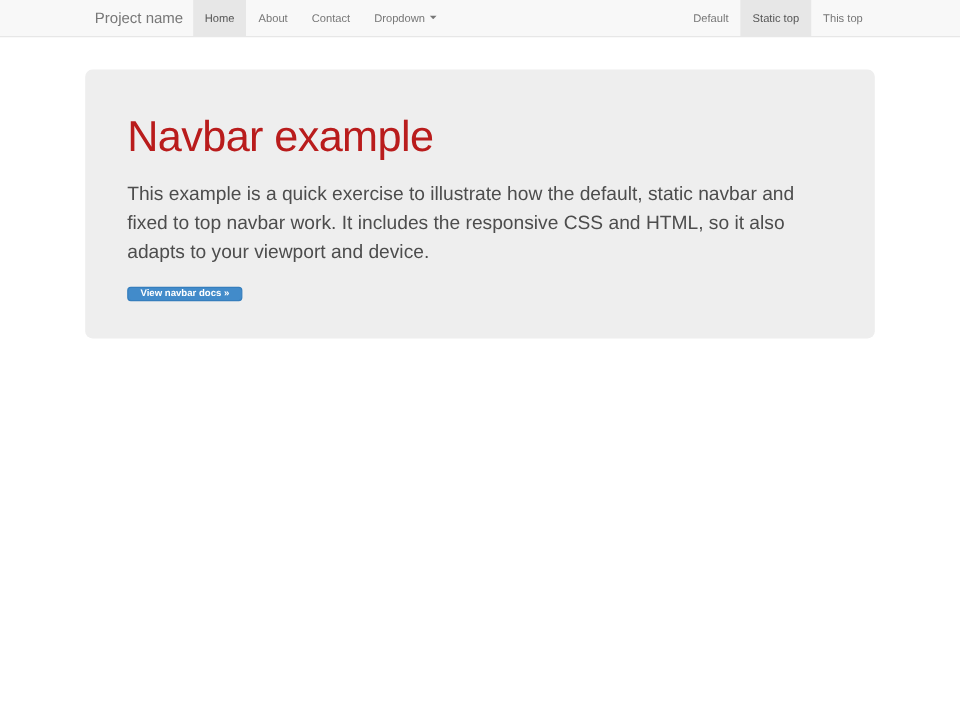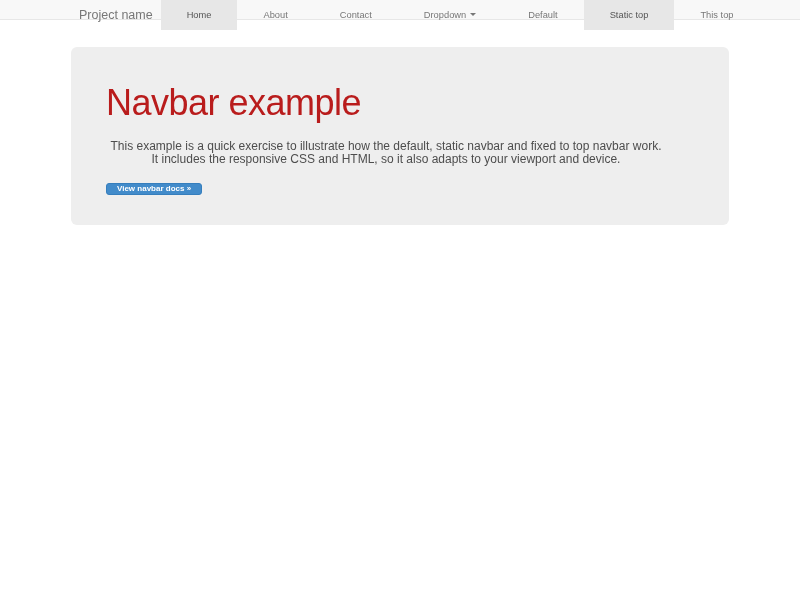--- a/index.html
+++ b/index.html
@@ -11,21 +11,21 @@
   }
   body {
     width: 800px;
     height: 600px;
     overflow: hidden;
   }
 
   
   .navbar {
     width: 100%;
-    height: 20px;
+    height: 31px;
     background: #f8f8f8;
     border-bottom: 1px solid #e7e7e7;
   }
   .container {
     width: 658px;
     margin: 0 auto;
   }
   .navbar .container {
     display: flex;
     align-items: stretch;
@@ -45,21 +45,21 @@
     list-style: none;
     margin: 0;
     padding: 0;
   }
   .nav-right { margin-left: auto; }
   .nav-link {
     display: block;
     font-size: 9.3px;
     color: #777;
     line-height: 30px;
-    padding: 0 26px;
+    padding: 0 10px;
     text-decoration: none;
     white-space: nowrap;
     cursor: pointer;
   }
   .nav-link.active {
     background: #e7e7e7;
     color: #555;
   }
   .caret {
     display: inline-block;
@@ -82,25 +82,24 @@
   .jumbotron h1 {
     margin: 0 0 17px 0;
     font-size: 36px;
     line-height: 40px;
     font-weight: 500;
     color: #b91c1c;
     letter-spacing: -0.5px;
   }
   .jumbotron p {
     margin: 0 0 11px 0;
-    font-size: 12px;
-    line-height: 13px;
+    font-size: 16px;
+    line-height: 24px;
     color: #4d4d4d;
     max-width: 560px;
-    text-align: center;
   }
   .btn-primary {
     display: inline-block;
     background: #428bca;
     border: 1px solid #357ebd;
     border-radius: 3px;
     color: #ffffff;
     font-size: 8px;
     font-weight: bold;
     line-height: 10px;

